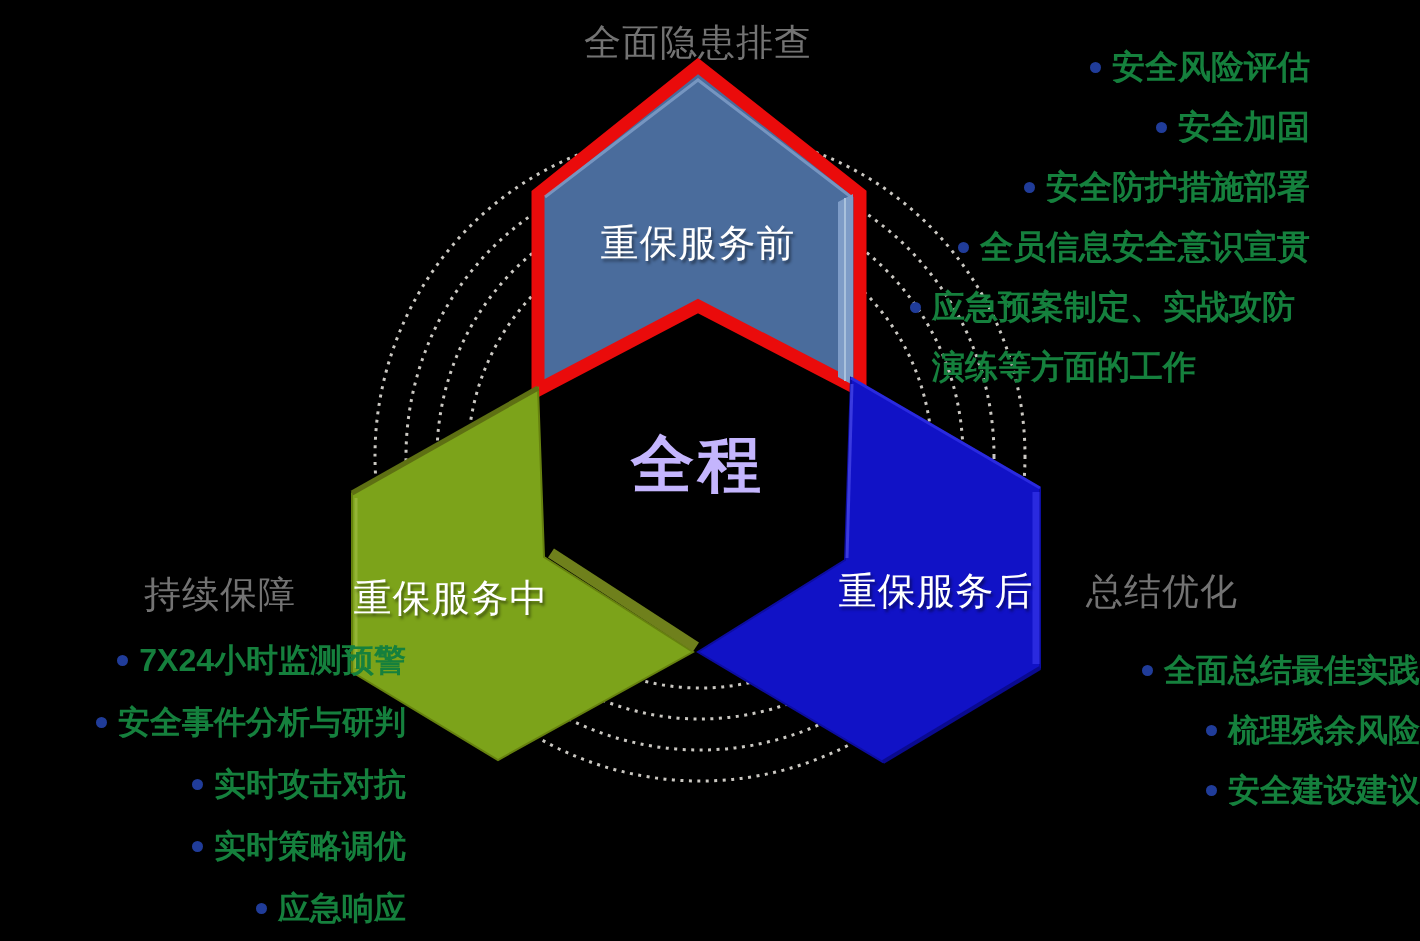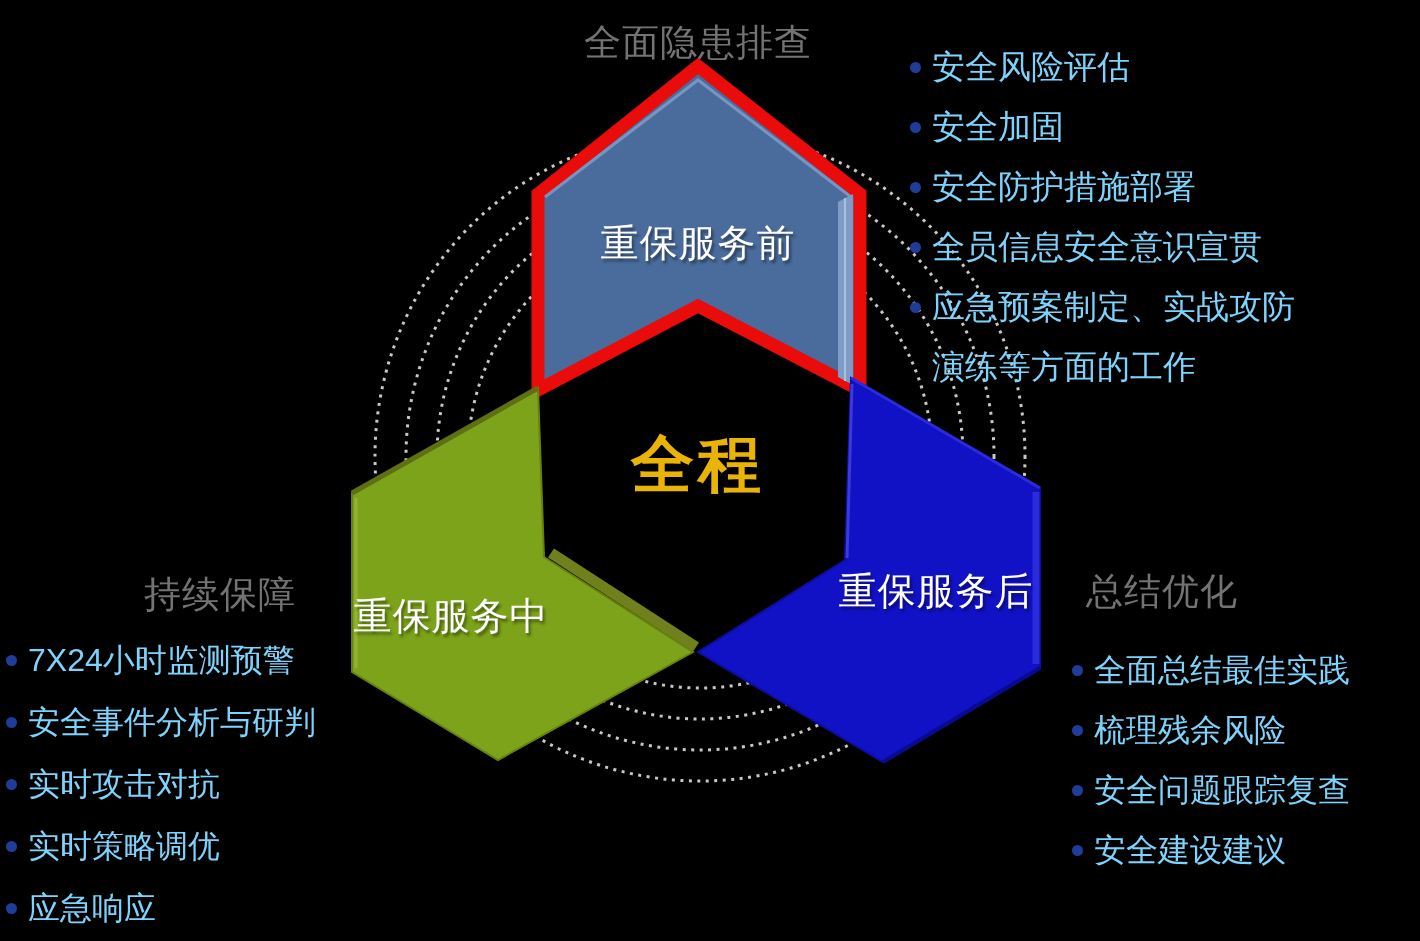--- a/index.html
+++ b/index.html
@@ -11,24 +11,24 @@
   .phase-label{
     position:absolute;color:#fff;font-weight:normal;font-size:38px;text-align:center;
     letter-spacing:1px;text-shadow:2px 3px 3px rgba(0,0,0,0.45);white-space:nowrap;
   }
   .zone-title{
     position:absolute;color:#737373;font-weight:normal;font-size:37px;white-space:nowrap;
     letter-spacing:1px;
   }
   .center-label{
     position:absolute;left:553px;top:422px;width:290px;text-align:center;
-    color:#eab308;font-weight:bold;font-size:63px;letter-spacing:4px;
+    color:#c4b5fd;font-weight:bold;font-size:63px;letter-spacing:4px;
   }
   .bullet-list{position:absolute;}
-  .list-item{display:flex;align-items:flex-start;color:#7dd3fc;font-weight:normal;}
+  .list-item{display:flex;align-items:flex-start;color:#15803d;font-weight:bold;justify-content:flex-end;}
   .bullet{flex:0 0 11px;width:11px;height:11px;border-radius:50%;background:#203C99;margin-right:11px;}
   .list-top-right{left:910px;top:37px;width:400px;}
   .list-top-right .list-item{font-size:33px;line-height:60px;}
   .list-top-right .bullet{margin-top:25px;}
   .list-left{left:6px;top:629px;width:400px;}
   .list-left .list-item{font-size:32px;line-height:62px;}
   .list-left .bullet{margin-top:26px;}
   .list-bottom-right{left:1072px;top:640px;width:348px;}
   .list-bottom-right .list-item{font-size:32px;line-height:60px;}
   .list-bottom-right .bullet{margin-top:25px;}
@@ -66,21 +66,21 @@
       <line x1="851" y1="378" x2="1040" y2="488" stroke-width="3" stroke="#2A2ADF"></line>
       <line x1="1036" y1="492" x2="1036" y2="664" stroke-width="7" stroke="#2A2ADF"></line>
       <line x1="1040" y1="668" x2="883" y2="762" stroke="#0A0A8F" stroke-width="4"></line>
       <line x1="847" y1="558" x2="852" y2="384" stroke="#3A3ADF" stroke-width="3"></line>
     </g>
   </svg>
 
   <div class="center-label">全程</div>
 
   <div class="phase-label" style="left:540px;top:218px;width:316px;">重保服务前</div>
-  <div class="phase-label" style="left:293px;top:591px;width:316px;">重保服务中</div>
+  <div class="phase-label" style="left:293px;top:573px;width:316px;">重保服务中</div>
   <div class="phase-label" style="left:778px;top:566px;width:316px;">重保服务后</div>
 
   <div class="zone-title" style="left:584px;top:18px;">全面隐患排查</div>
   <div class="zone-title" style="left:144px;top:570px;">持续保障</div>
   <div class="zone-title" style="left:1086px;top:567px;text-align:center;">总结优化</div>
 
   <div class="bullet-list list-top-right">
       <div class="list-item">
         <span class="bullet"></span>
         <span class="item-text">安全风险评估</span>
@@ -128,21 +128,17 @@
       <div class="list-item">
         <span class="bullet"></span>
         <span class="item-text">全面总结最佳实践</span>
       </div>
       <div class="list-item">
         <span class="bullet"></span>
         <span class="item-text">梳理残余风险</span>
       </div>
       <div class="list-item">
         <span class="bullet"></span>
-        <span class="item-text">安全问题跟踪复查</span>
-      </div>
-      <div class="list-item">
-        <span class="bullet"></span>
         <span class="item-text">安全建设建议</span>
       </div>
     </div>
 
 </div>
 
 </body></html>

